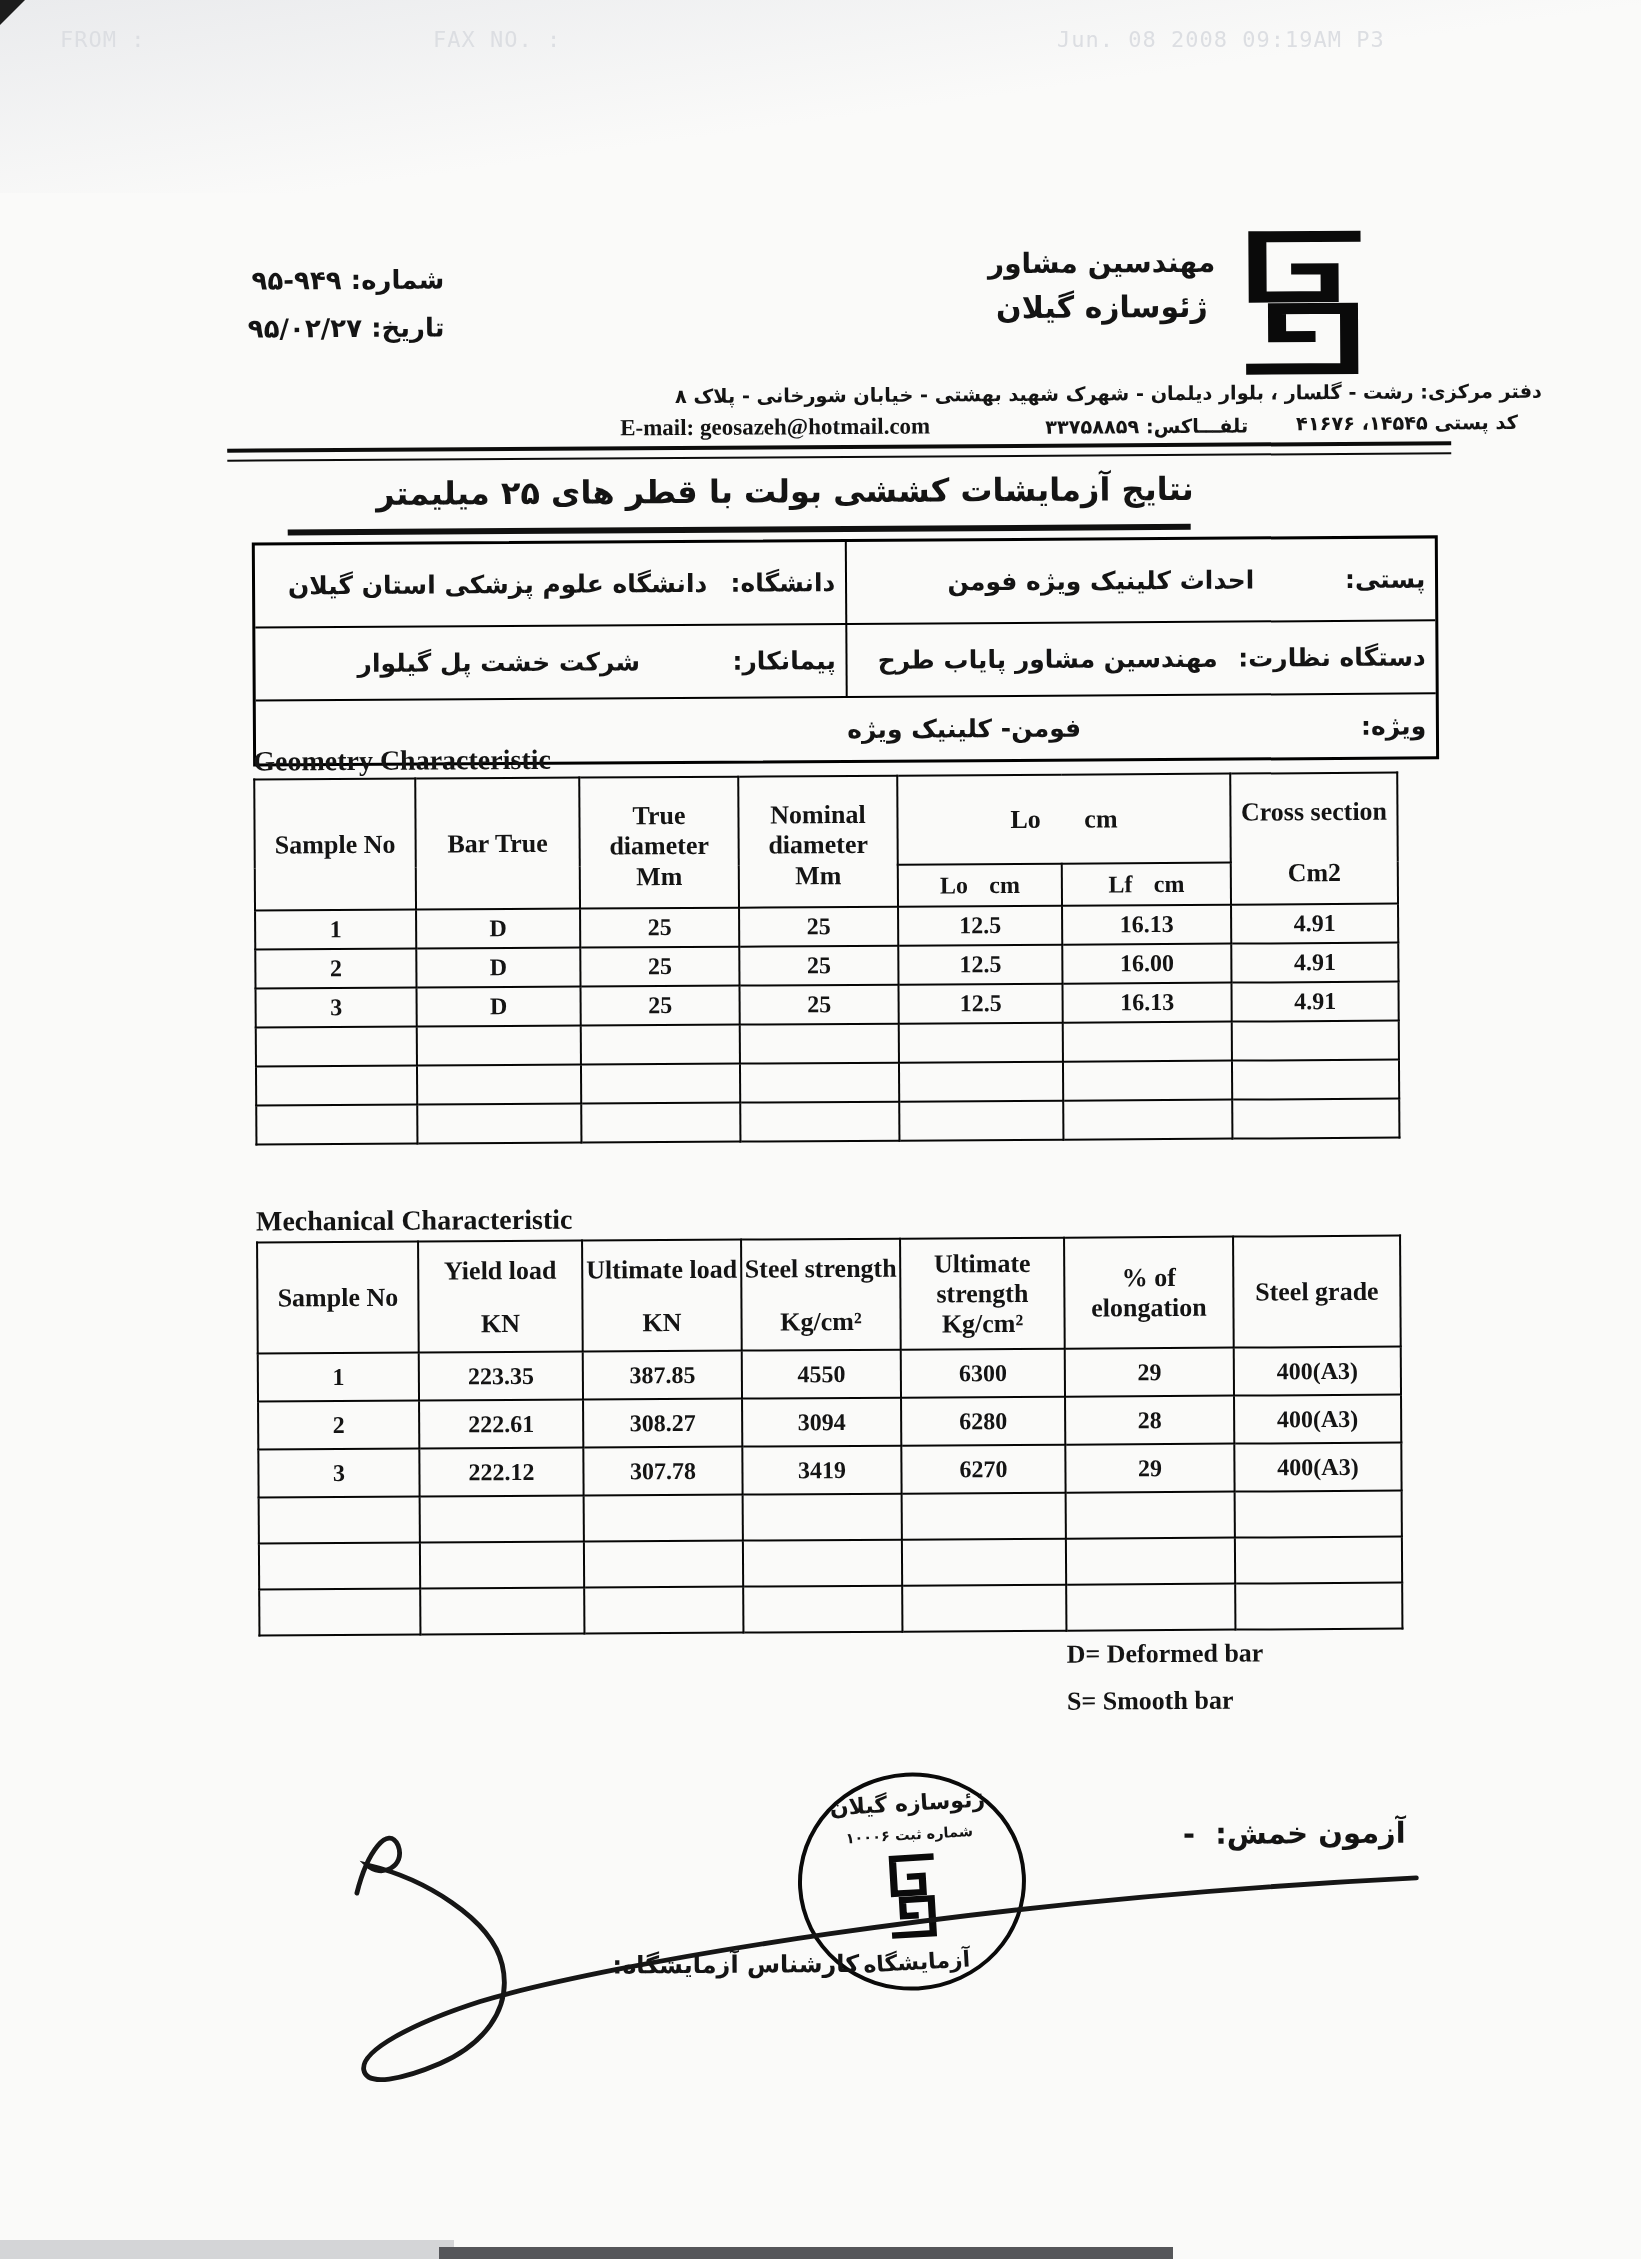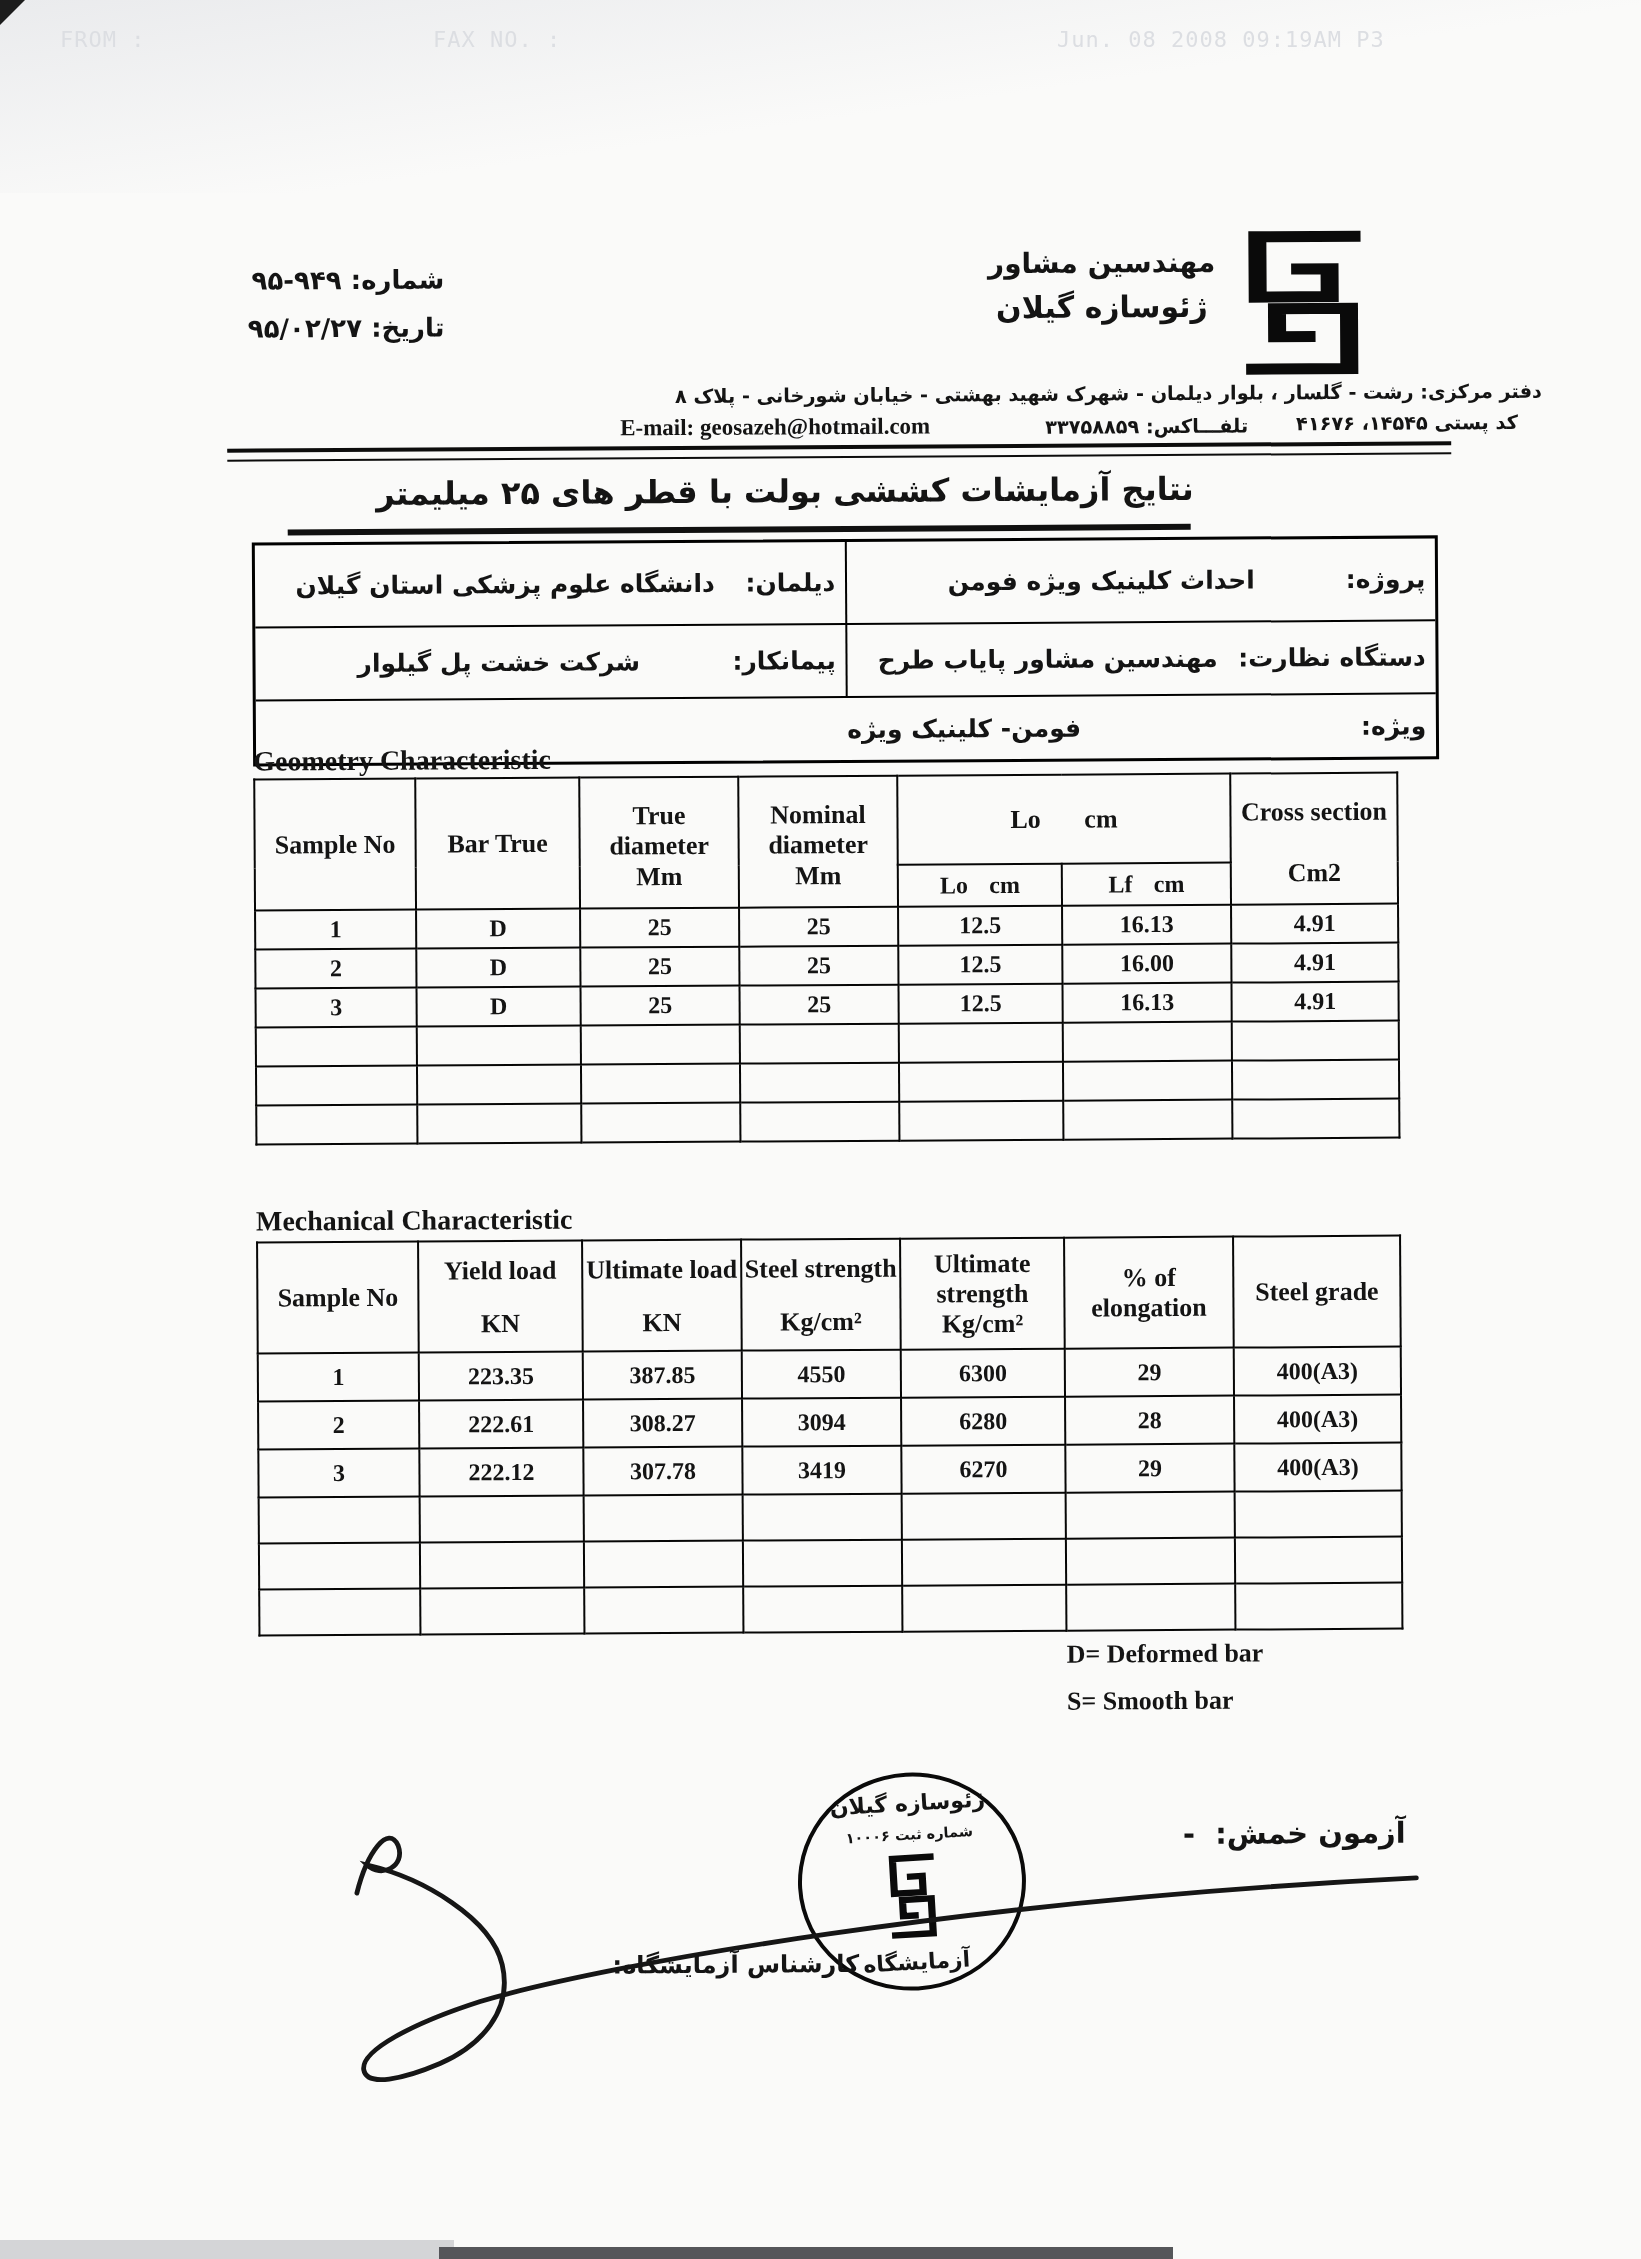--- a/index.html
+++ b/index.html
@@ -137,25 +137,25 @@
     <div class="addr-fax" dir="rtl">تلفـــاکس: ۳۳۷۵۸۸۵۹</div>
     <div class="addr-post" dir="rtl">کد پستی ۱۴۵۴۵، ۴۱۶۷۶</div>
     <div class="rule"></div>
 
     <div class="title" dir="rtl">نتایج آزمایشات کششی بولت با قطر های ۲۵ میلیمتر</div>
     <div class="title-underline"></div>
 
     <div class="pi" dir="rtl">
       <div class="pi-row r1">
         <div class="pi-cell half">
-          <span class="lbl">پروژه:</span>
+          <span class="lbl">پستی:</span>
           <span class="val">احداث کلینیک ویژه فومن</span>
         </div>
         <div class="pi-cell half">
-          <span class="lbl">دیلمان:</span>
+          <span class="lbl">دانشگاه:</span>
           <span class="val">دانشگاه علوم پزشکی استان گیلان</span>
         </div>
       </div>
       <div class="pi-row r2">
         <div class="pi-cell half">
           <span class="lbl">دستگاه نظارت:</span>
           <span class="val">مهندسین مشاور پایاب طرح</span>
         </div>
         <div class="pi-cell half">
           <span class="lbl">پیمانکار:</span>

